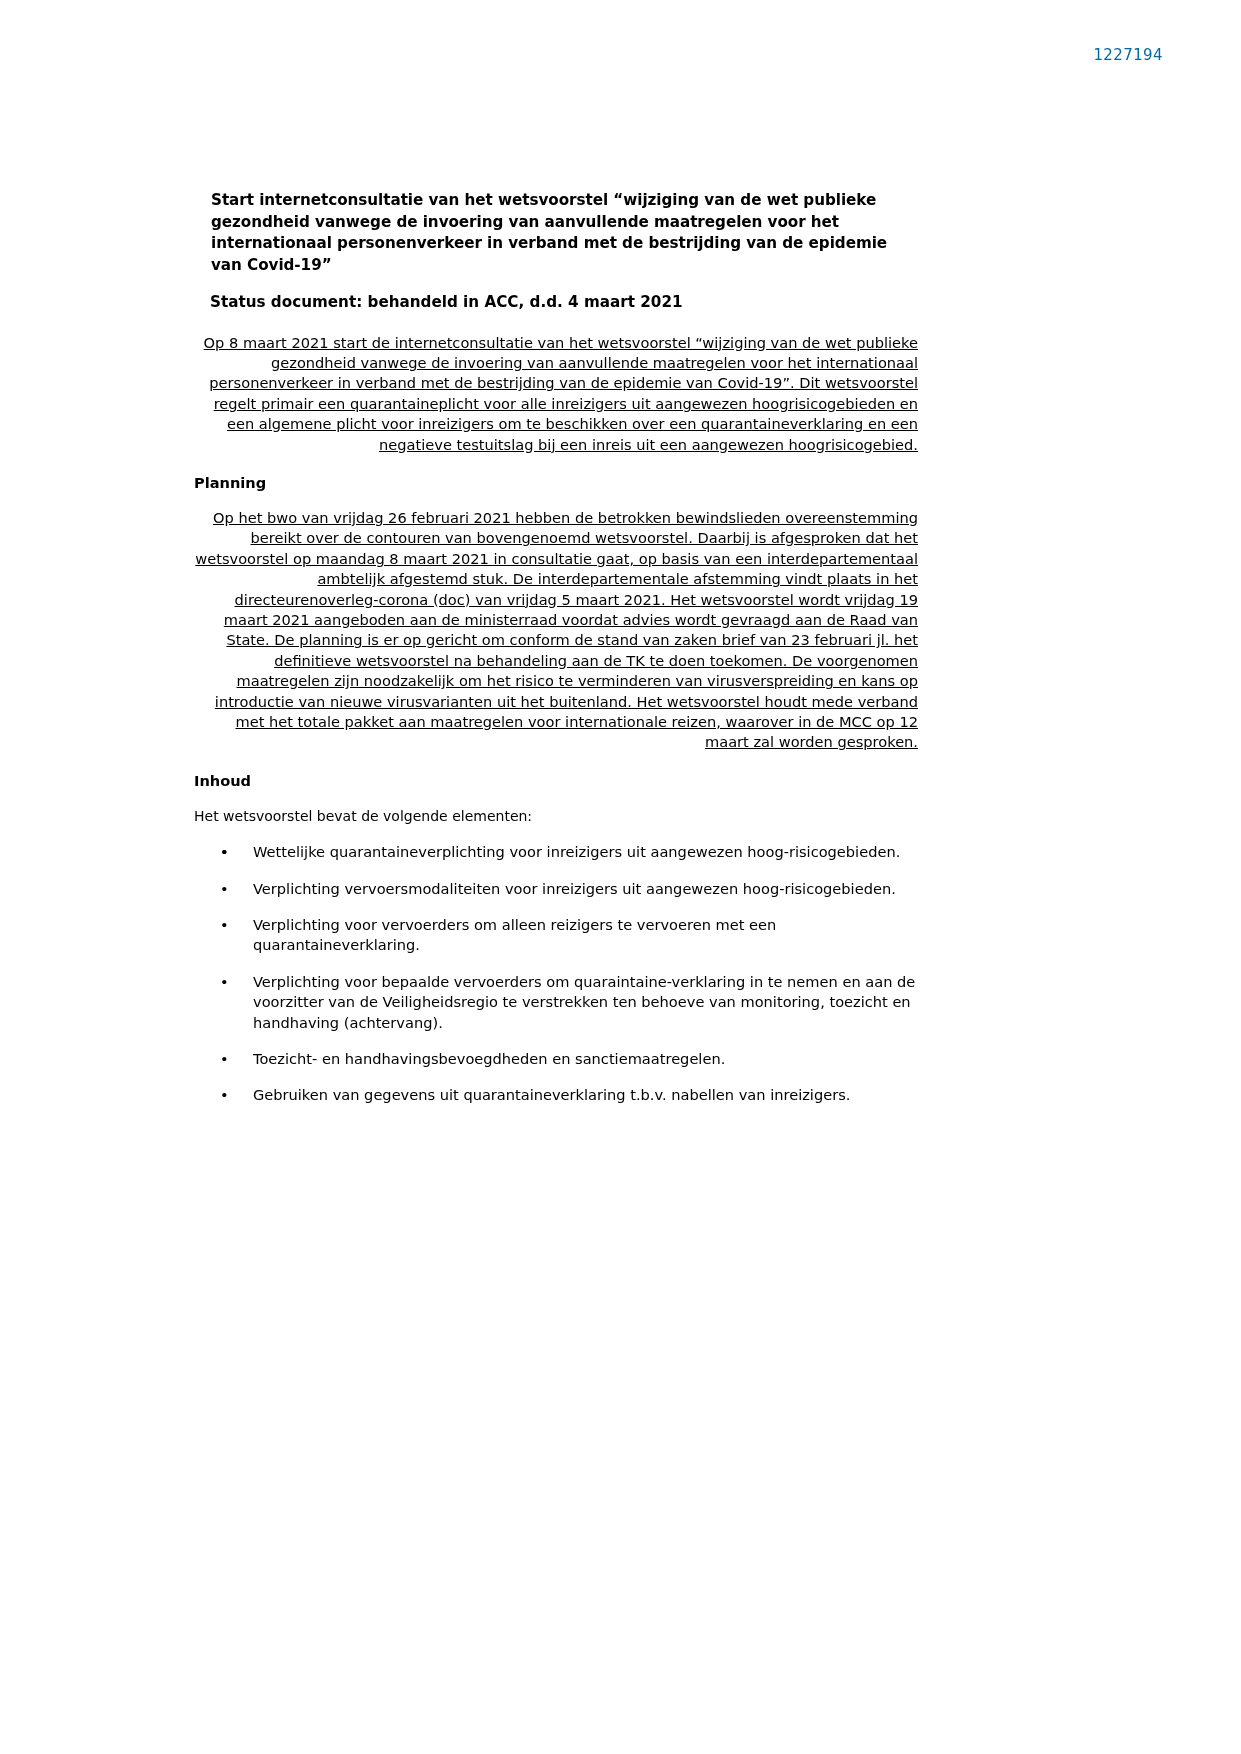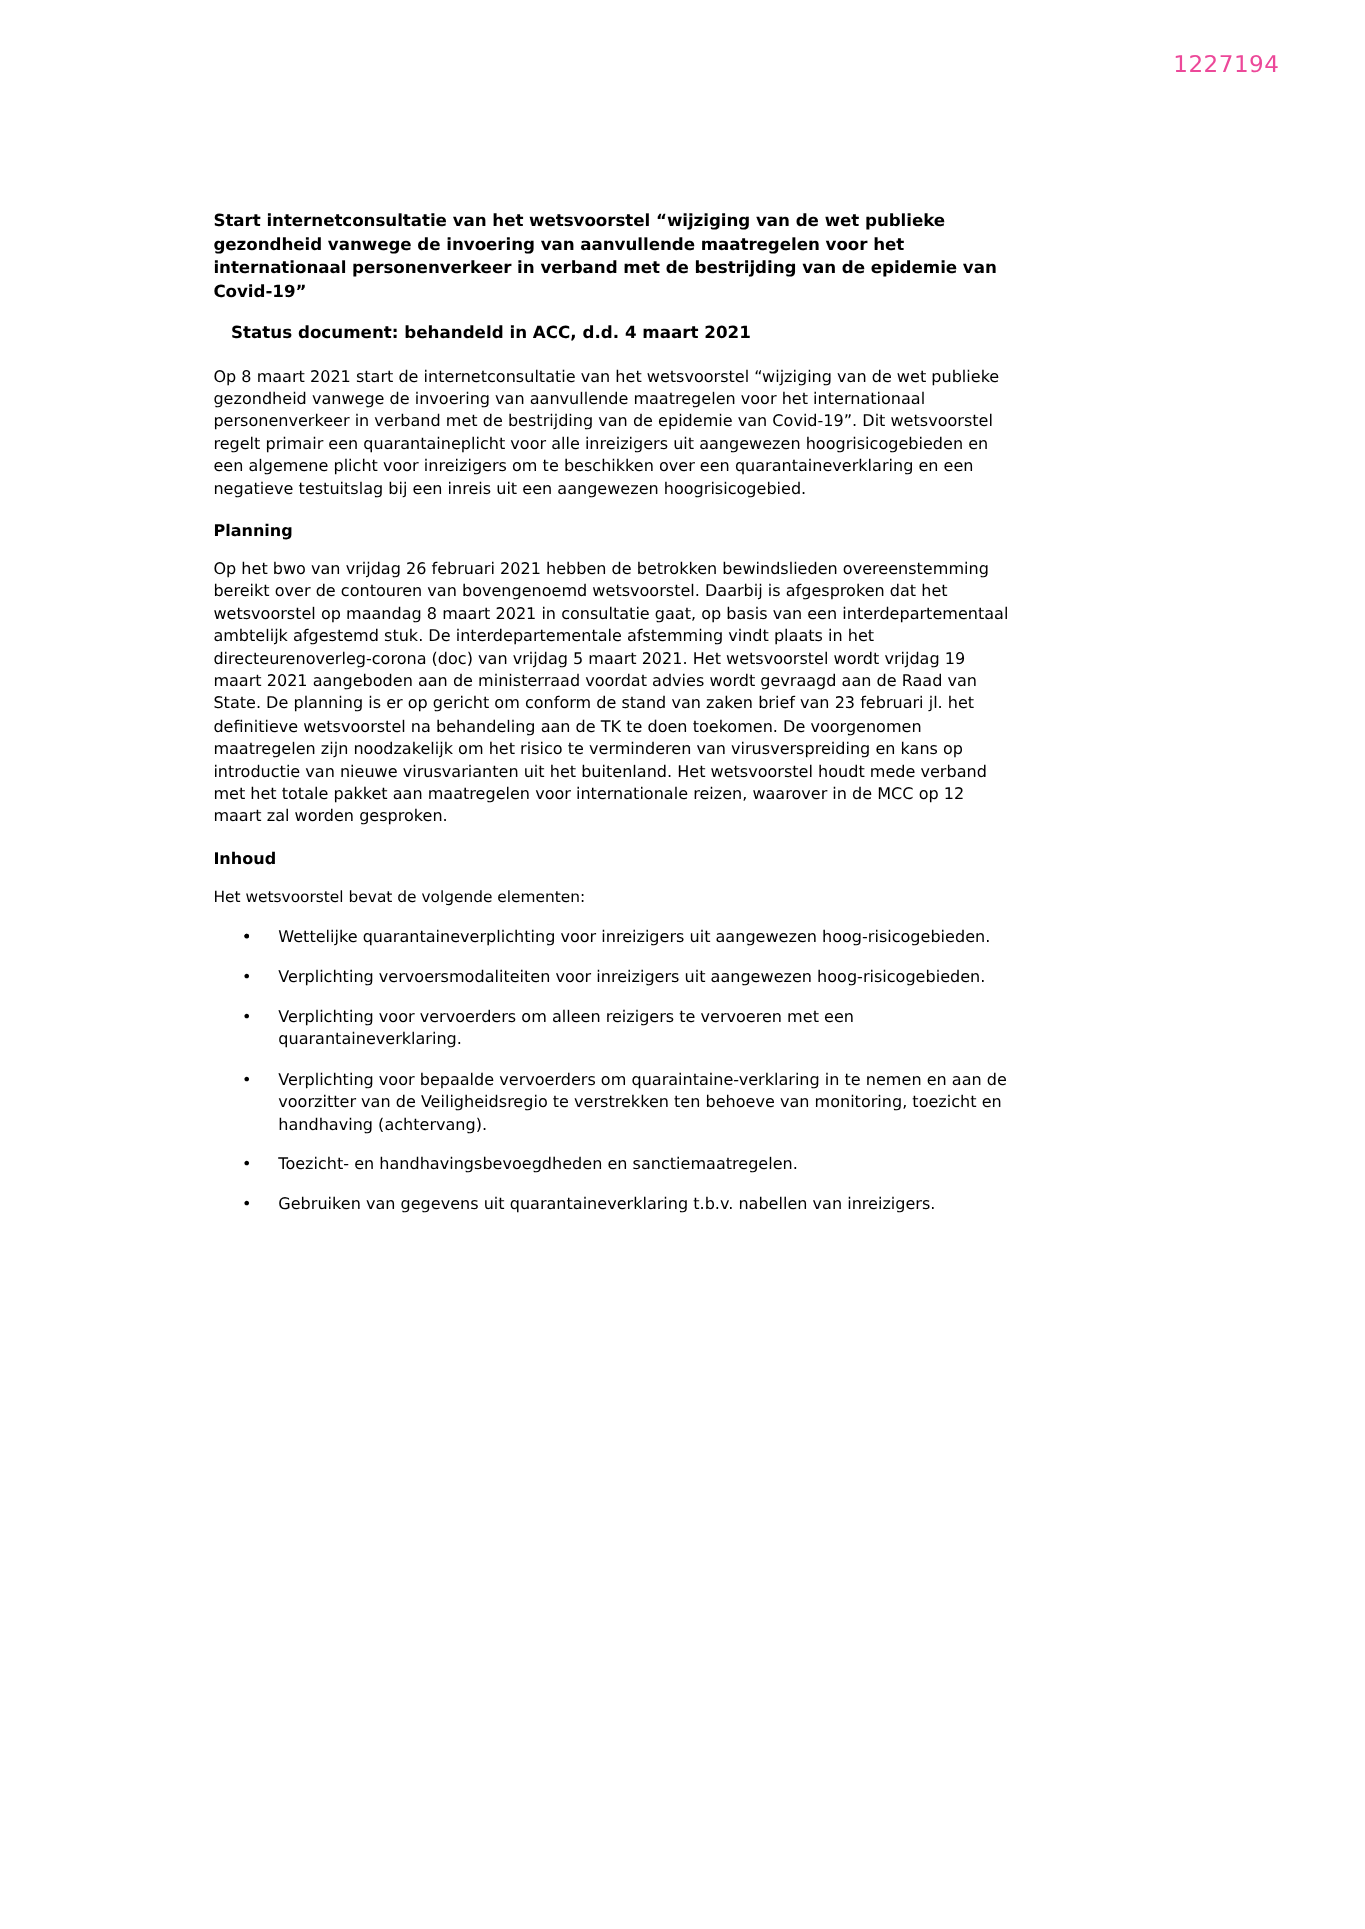--- a/index.html
+++ b/index.html
@@ -17,56 +17,57 @@
   }
   .page {
     position: absolute;
     inset: 0;
     background: #ffffff;
   }
   .doc-number {
     position: absolute;
     top: 46px;
     right: 78px;
-    font-size: 21px;
+    font-size: 15px;
     letter-spacing: 0.4px;
     font-family: "DejaVu Sans", sans-serif;
-    color: #ec4899;
+    color: #0369a1;
     white-space: nowrap;
   }
   .content {
     position: absolute;
     left: 194px;
     top: 190px;
     width: 724px;
   }
   .doc-title {
     font-weight: bold;
     font-size: 15.2px;
     line-height: 21.5px;
-    margin: 0 0 16px 0;
+    margin: 0 0 16px 17px;
     letter-spacing: -0.05px;
   }
   .status-line {
     font-weight: bold;
     font-size: 15.2px;
     line-height: 21.5px;
     margin: 0 0 19px 16px;
   }
   .section-heading {
     font-weight: bold;
     font-size: 14.6px;
     line-height: 20px;
     margin: 0 0 15px 0;
   }
   .para {
     font-size: 14.6px;
     line-height: 20.4px;
     margin: 0 0 18px 0;
-    text-align: left;
+    text-align: right;
+    text-decoration: underline;
   }
   .bullet-list {
     list-style: none;
     margin: 14px 0 0 0;
     padding: 0;
   }
   .bullet-item {
     position: relative;
     padding-left: 59px;
     font-size: 14.6px;

